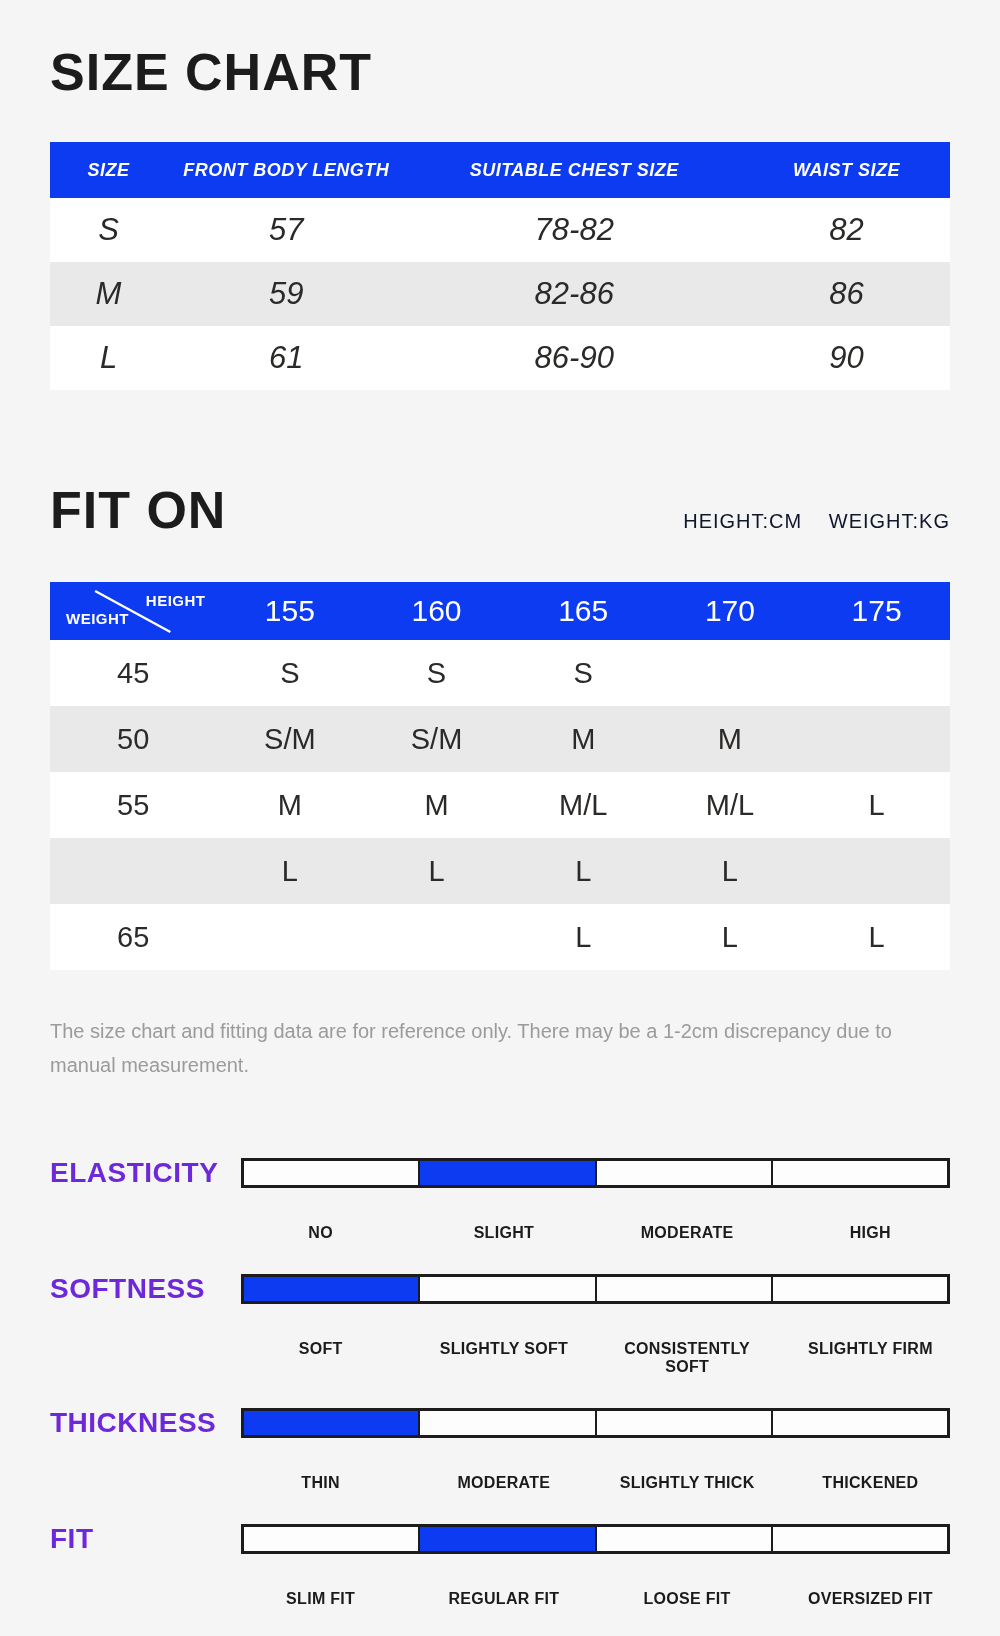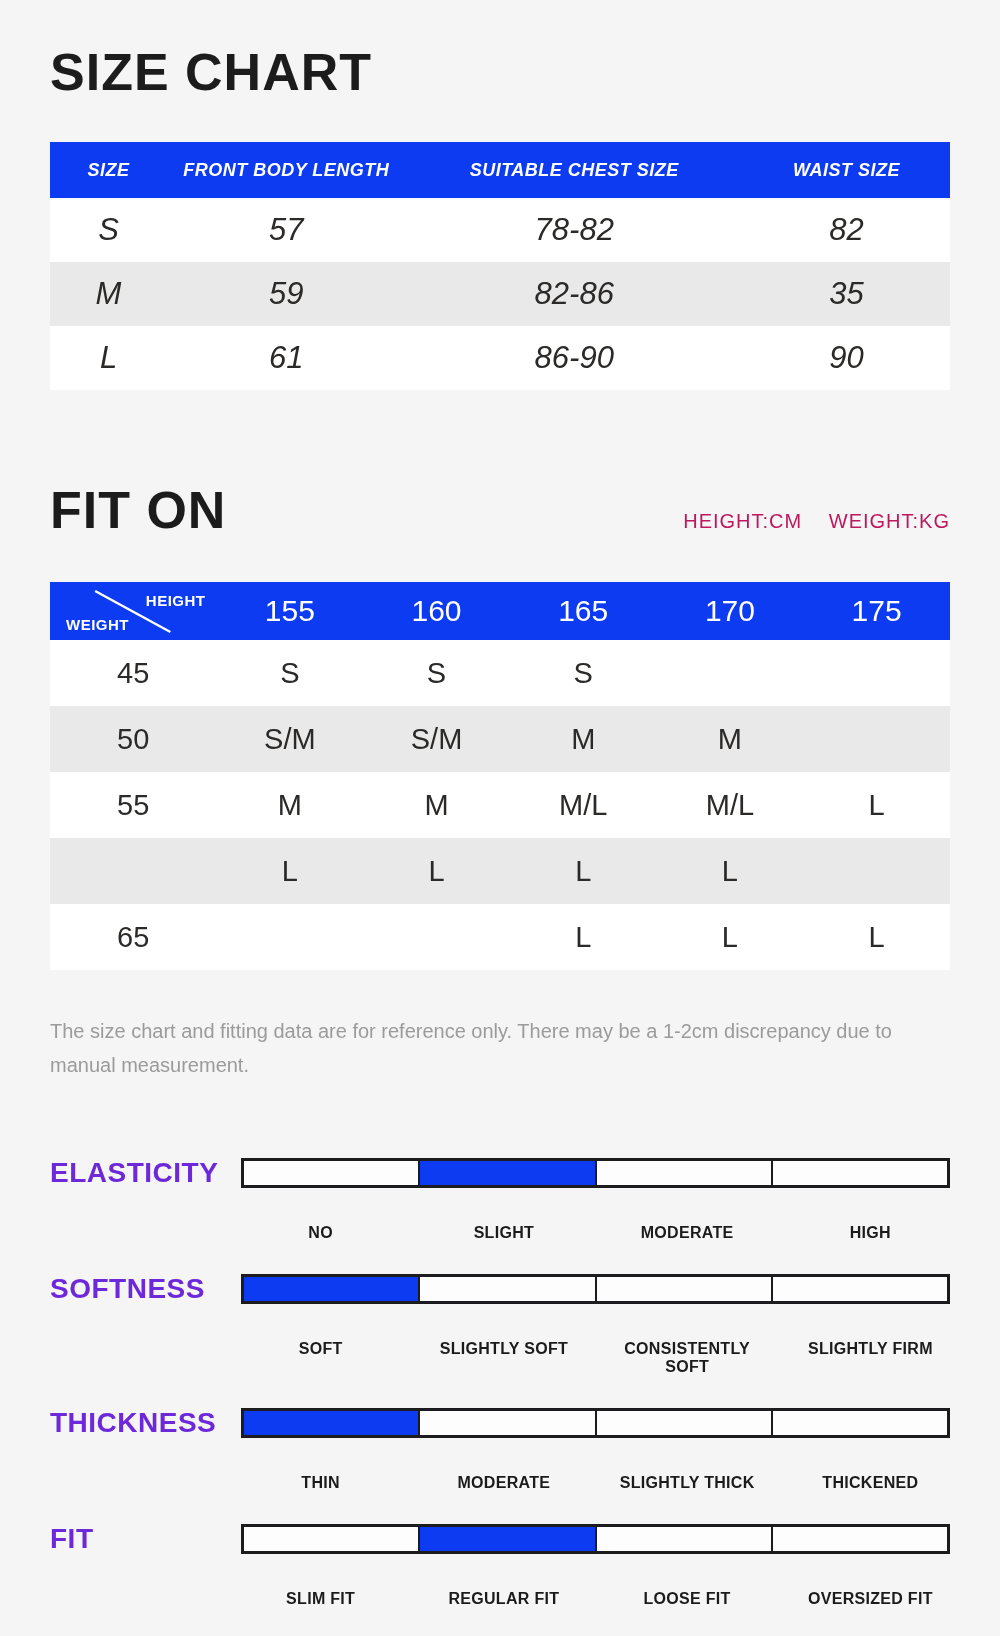--- a/index.html
+++ b/index.html
@@ -25,38 +25,38 @@
     display:flex; align-items:center; justify-content:center;
     height:64px; font-size:31px; color:var(--cell);font-style:italic;
   }
   .t-head { background:var(--accent); }
   .t-head .cell { height:56px; font-size:18px; font-weight:700; letter-spacing:.5px; color:#fff; }
   .t-body .t-row:nth-child(odd){ background:#ffffff; }
   .t-body .t-row:nth-child(even){ background:var(--stripe); }
 
   
   .fit-head { display:flex; justify-content:space-between; align-items:baseline; margin-top:94px; }
-  .units { font-size:20px; letter-spacing:1px; color:#be185d; }
+  .units { font-size:20px; letter-spacing:1px; color:#0f172a; }
   .units span + span { margin-left:20px; }
 
   .fit-table { width:100%; margin-top:46px; }
   .f-row { display:grid; grid-template-columns:18.5% 16.3% 16.3% 16.3% 16.3% 16.3%; }
   .f-row .cell {
     display:flex; align-items:center; justify-content:center;
     height:66px; font-size:29px; color:var(--cell);
   }
   .f-head { background:var(--accent); }
   .f-head .cell { height:58px; font-size:30px; color:#fff; font-weight:400; }
   .f-body .f-row:nth-child(odd){ background:#ffffff; }
   .f-body .f-row:nth-child(even){ background:var(--stripe); }
 
   .axis-cell { position:relative; height:58px; }
   .axis-cell svg { position:absolute; inset:0; width:100%; height:100%; }
   .axis-top { position:absolute; top:10px; right:11px; font-size:15px; font-weight:700; color:#fff; letter-spacing:.5px; }
-  .axis-bottom { position:absolute; bottom:7px; left:16px; font-size:15px; font-weight:700; color:#fff; letter-spacing:.5px; }
+  .axis-bottom { position:absolute; bottom:13px; left:16px; font-size:15px; font-weight:700; color:#fff; letter-spacing:.5px; }
 
   .disclaimer {
     margin-top:44px; max-width:852px;
     font-size:20px; line-height:34px; color:#9b9b9b;
   }
 
   
   .props { margin-top:76px; }
   .prop-row { display:flex; align-items:center; height:30px; }
   .prop-name { width:191px; font-size:28px; font-weight:600; letter-spacing:.5px; color:#6d28d9; }
@@ -94,21 +94,21 @@
       <div class="t-row">
         <div class="cell">S</div>
         <div class="cell">57</div>
         <div class="cell">78-82</div>
         <div class="cell">82</div>
       </div>
       <div class="t-row">
         <div class="cell">M</div>
         <div class="cell">59</div>
         <div class="cell">82-86</div>
-        <div class="cell">35</div>
+        <div class="cell">86</div>
       </div>
       <div class="t-row">
         <div class="cell">L</div>
         <div class="cell">61</div>
         <div class="cell">86-90</div>
         <div class="cell">90</div>
       </div>
     </div>
   </div>
 

